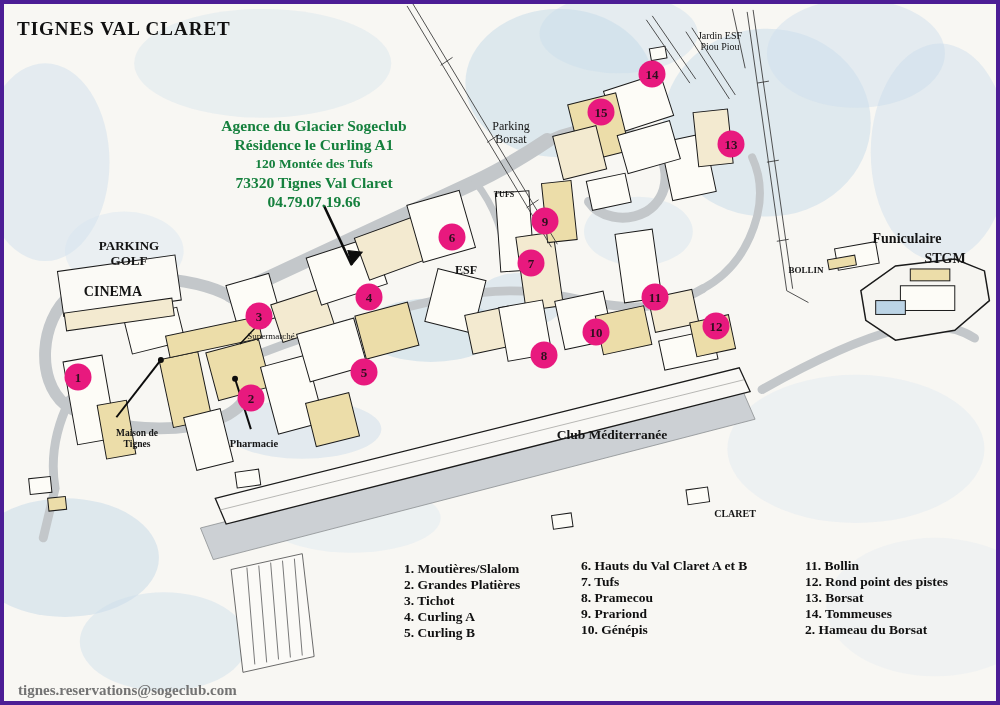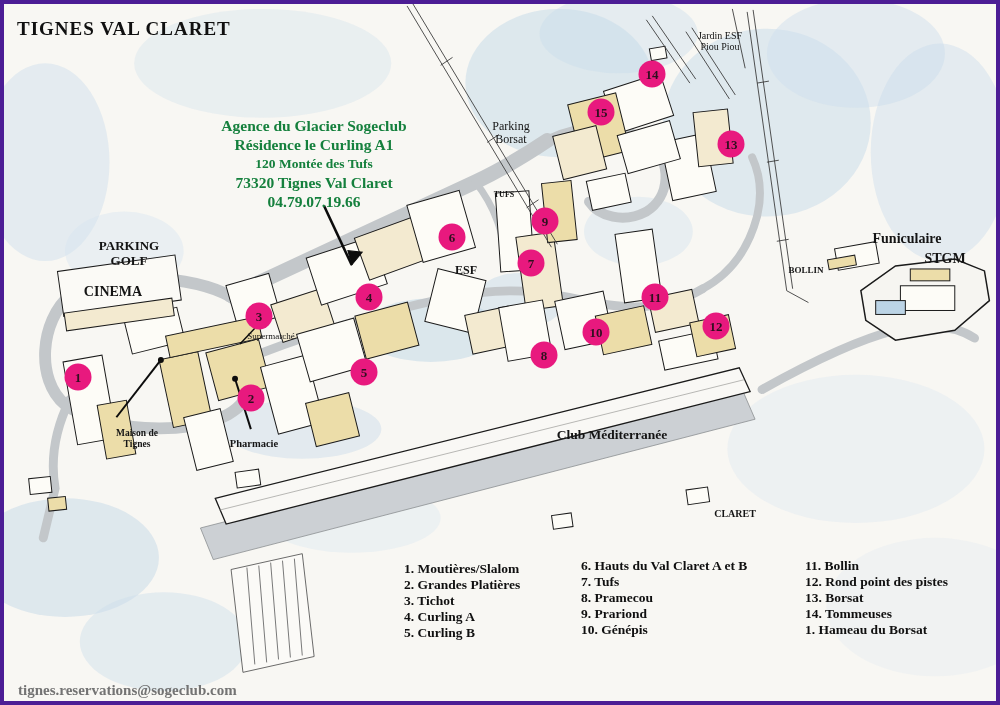--- a/index.html
+++ b/index.html
@@ -357,17 +357,17 @@
       <div class="legend-item">7. Tufs</div>
       <div class="legend-item">8. Pramecou</div>
       <div class="legend-item">9. Prariond</div>
       <div class="legend-item">10. Génépis</div>
     </div>
   <div class="legend-col" id="legend-col-3">
       <div class="legend-item">11. Bollin</div>
       <div class="legend-item">12. Rond point des pistes</div>
       <div class="legend-item">13. Borsat</div>
       <div class="legend-item">14. Tommeuses</div>
-      <div class="legend-item">1. Hameau du Borsat</div>
+      <div class="legend-item">2. Hameau du Borsat</div>
     </div>
 
   <div class="email">tignes.reservations@sogeclub.com</div>
 </div>
 
 </body></html>

